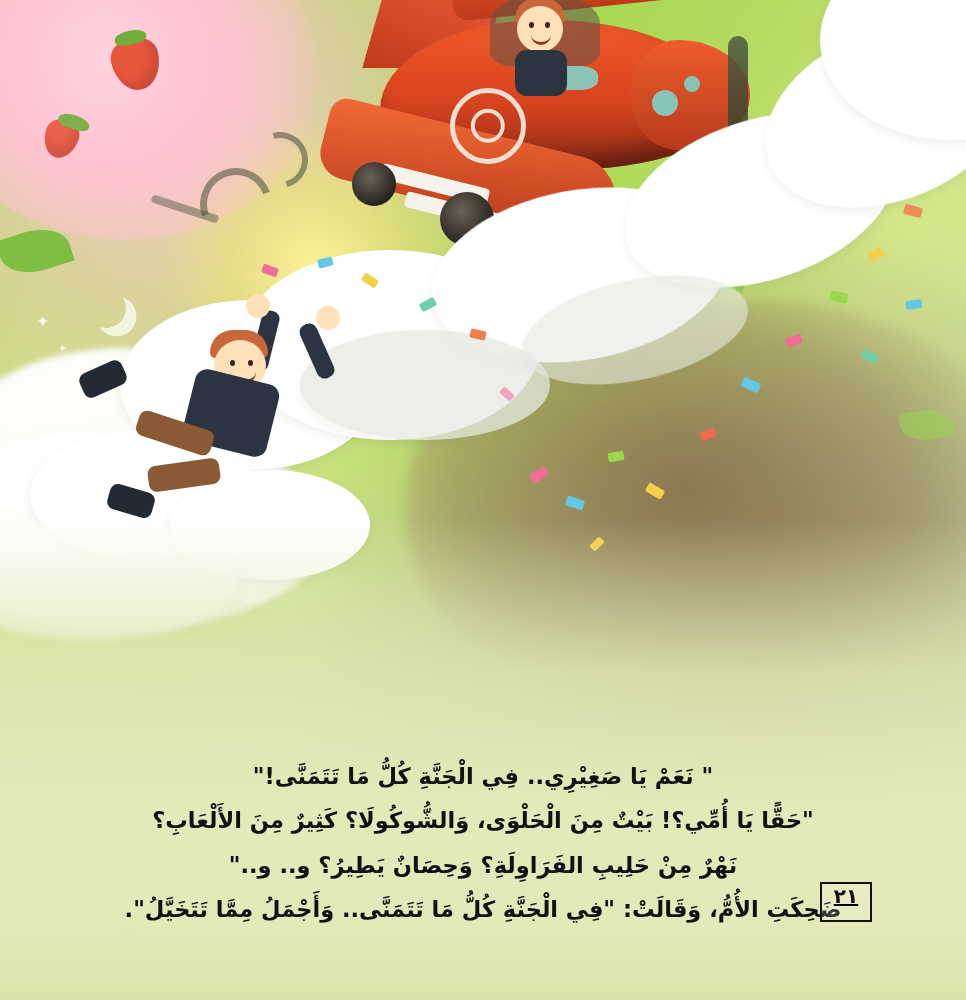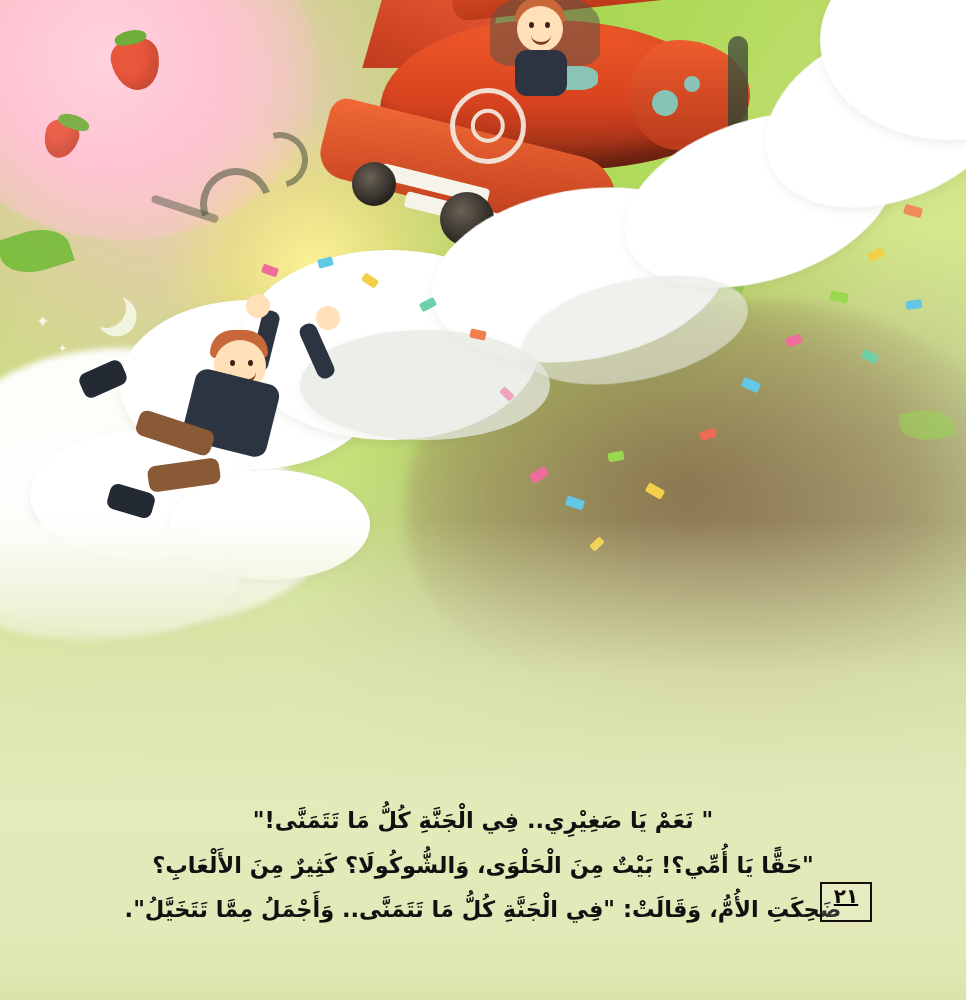--- a/index.html
+++ b/index.html
@@ -414,20 +414,21 @@
     <div class="confetti" style="left:212px; top:958px; width:18px; height:10px; background:#f06c9b; transform:rotate(-22deg);"></div>
     <div class="confetti" style="left:38px; top:964px; width:16px; height:9px; background:#9ad94f; transform:rotate(10deg);"></div>
 
     <div class="bg-bottom-wash"></div>
     <div class="bottom-deco"></div>
   </div>
 
   <div class="text-block">
     <div class="text-line">" نَعَمْ يَا صَغِيْرِي.. فِي الْجَنَّةِ كُلُّ مَا تَتَمَنَّى!"</div>
     <div class="text-line">"حَقًّا يَا أُمِّي؟! بَيْتٌ مِنَ الْحَلْوَى، وَالشُّوكُولَا؟ كَثِيرٌ مِنَ الأَلْعَابِ؟</div>
+    <div class="text-line">نَهْرٌ مِنْ حَلِيبِ الفَرَاوِلَةِ؟ وَحِصَانٌ يَطِيرُ؟ و.. و.."</div>
     <div class="text-line">ضَحِكَتِ الأُمُّ، وَقَالَتْ: "فِي الْجَنَّةِ كُلُّ مَا تَتَمَنَّى.. وَأَجْمَلُ مِمَّا تَتَخَيَّلُ".</div>
   </div>
 
   <div class="page-number-box">
     <span class="page-number">٢١</span>
   </div>
 
 </div>
 
 </body></html>

